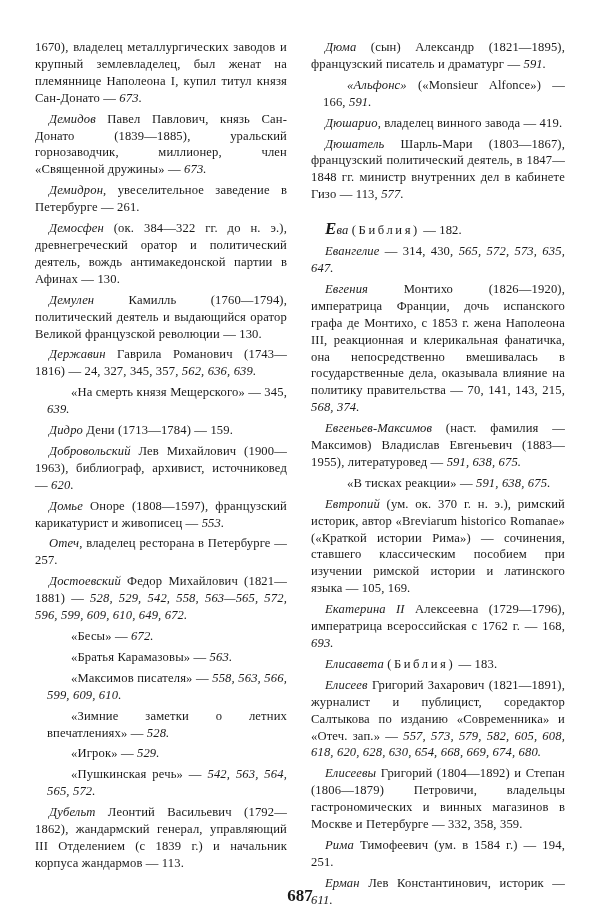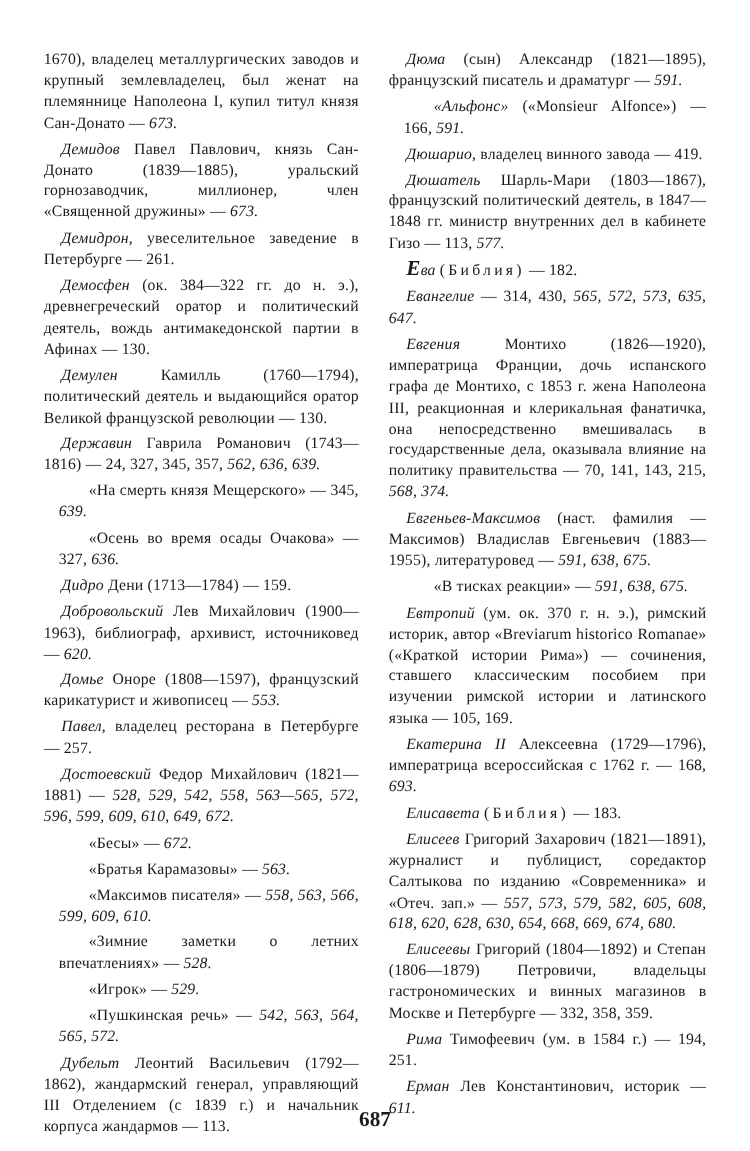--- a/index.html
+++ b/index.html
@@ -9,21 +9,21 @@
   .col { position: absolute; top: 27px; font-size: 12.6px; line-height: 16.9px;
          text-align: justify; letter-spacing: 0.15px; }
   .col-left { left: 35px; width: 252px; }
   .col-right { left: 311px; width: 254px; }
   .entry { margin: 0 0 4px 0; text-indent: 14px; }
   .entry.cont { text-indent: 0; }
   .sub { margin: 0 0 4px 0; padding-left: 12px; text-indent: 24px; }
   .sub.wrap { padding-left: 12px; }
   .hw { font-style: italic; }
   .ref { font-style: italic; }
-  .letter-head { margin-top: 4px; }
+  .letter-head { margin-top: 18px; }
   .big-letter { font-style: italic; font-weight: bold; font-size: 17px; }
   .spaced { letter-spacing: 2.6px; }
   .pagenum { position: absolute; top: 874px; left: 0; width: 600px; text-align: center;
              font-family: "Liberation Serif", serif; font-size: 17px; font-weight: bold; }
 </style>
 </head>
 <body>
 
 <div class="page">
 
@@ -35,29 +35,28 @@
     <p class="entry"><span class="hw">Демидрон</span><span>, увеселительное заведение в Петербурге — 261.</span></p>
 
     <p class="entry"><span class="hw">Демосфен</span><span> (ок. 384—322 гг. до н. э.), древнегреческий оратор и политический деятель, вождь антимакедонской партии в Афинах — 130.</span></p>
 
     <p class="entry"><span class="hw">Демулен</span><span> Камилль (1760—1794), политический деятель и выдающийся оратор Великой французской революции — 130.</span></p>
 
     <p class="entry"><span class="hw">Державин</span><span> Гаврила Романович (1743—1816) — 24, 327, 345, 357, </span><span class="ref">562, 636, 639.</span></p>
 
     <p class="sub"><span>«На смерть князя Мещерского» — 345, </span><span class="ref">639.</span></p>
 
-    <p class="sub"><span>«Осень во время осады Очакова» — 327, </span><span class="ref">636.</span></p>
 
     <p class="entry"><span class="hw">Дидро</span><span> Дени (1713—1784) — 159.</span></p>
 
     <p class="entry"><span class="hw">Добровольский</span><span> Лев Михайлович (1900—1963), библиограф, архивист, источниковед — </span><span class="ref">620.</span></p>
 
     <p class="entry"><span class="hw">Домье</span><span> Оноре (1808—1597), французский карикатурист и живописец — </span><span class="ref">553.</span></p>
 
-    <p class="entry"><span class="hw">Павел</span><span>, владелец ресторана в Петербурге — 257.</span></p>
+    <p class="entry"><span class="hw">Отеч</span><span>, владелец ресторана в Петербурге — 257.</span></p>
 
     <p class="entry"><span class="hw">Достоевский</span><span> Федор Михайлович (1821—1881) — </span><span class="ref">528, 529, 542, 558, 563—565, 572, 596, 599, 609, 610, 649, 672.</span></p>
 
     <p class="sub"><span>«Бесы» — </span><span class="ref">672.</span></p>
 
     <p class="sub"><span>«Братья Карамазовы» — </span><span class="ref">563.</span></p>
 
     <p class="sub wrap"><span>«Максимов писателя» — </span><span class="ref">558, 563, 566, 599, 609, 610.</span></p>
 
     <p class="sub wrap"><span>«Зимние заметки о летних впечатлениях» — </span><span class="ref">528.</span></p>

